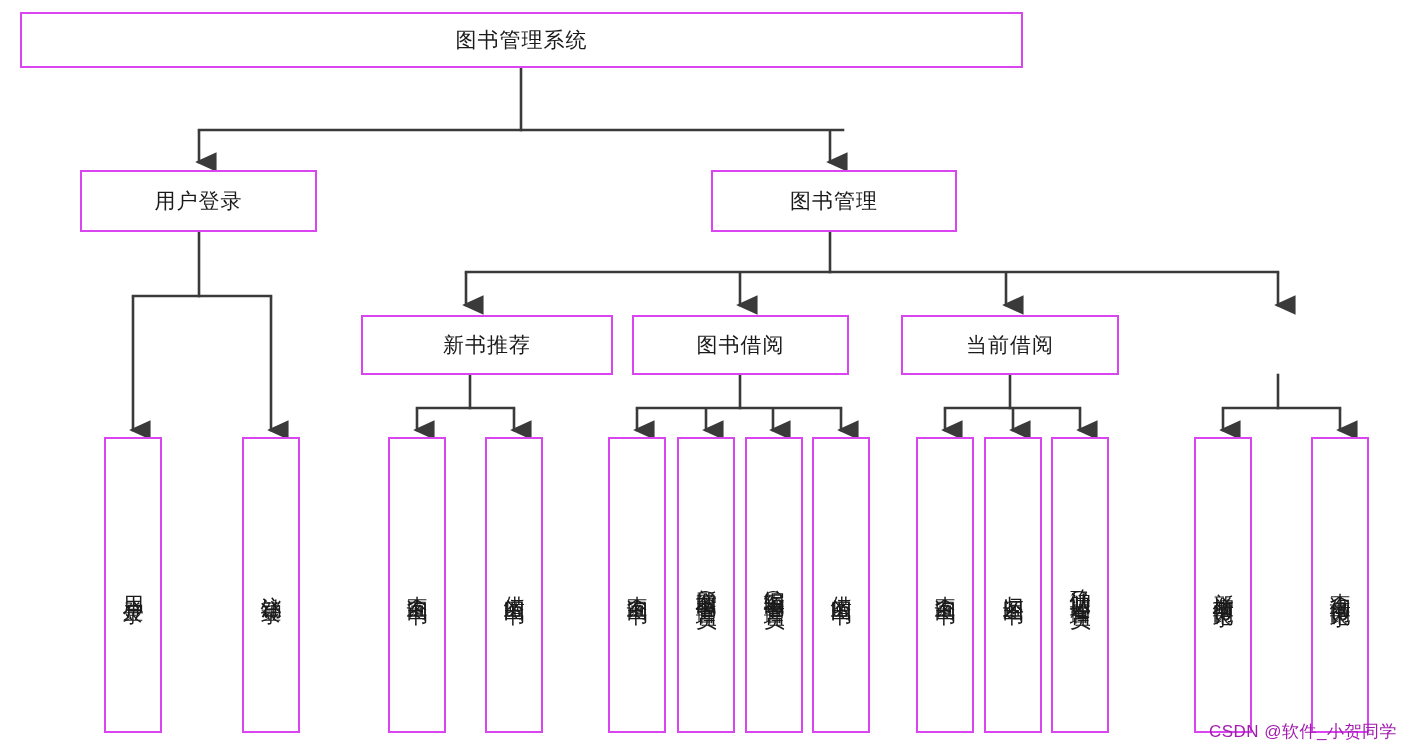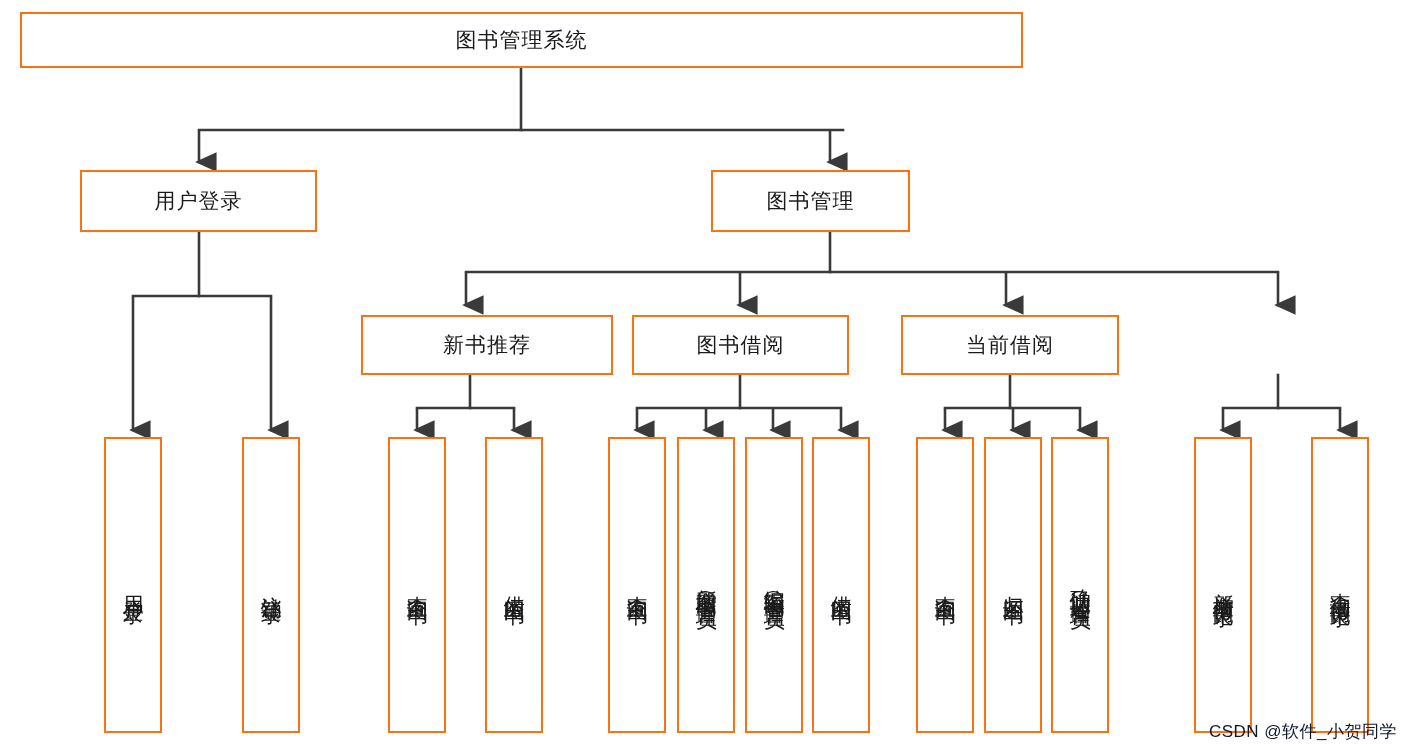--- a/index.html
+++ b/index.html
@@ -22,21 +22,21 @@
     left: 0;
     top: 0;
     width: 1405px;
     height: 747px;
     pointer-events: none;
   }
   .node {
     position: absolute;
     box-sizing: border-box;
     background: #ffffff;
-    border: 2px solid #f97316;
+    border: 2px solid #d946ef;
     display: flex;
     align-items: center;
     justify-content: center;
     color: #1a1a1a;
   }
   .node-h {
     font-size: 21px;
     line-height: 1.2;
     white-space: nowrap;
     letter-spacing: 1px;
@@ -54,21 +54,21 @@
   }
   .node-v .vtext {
     writing-mode: vertical-rl;
     text-orientation: upright;
   }
   #watermark {
     position: absolute;
     right: 8px;
     bottom: 4px;
     font-size: 17px;
-    color: #0f172a;
+    color: #a21caf;
     white-space: nowrap;
     letter-spacing: 0.5px;
   }
 </style>
 </head>
 <body>
 
 <div id="canvas">
 
   <svg id="wires" viewBox="0 0 1405 747" width="1405" height="747" xmlns="http://www.w3.org/2000/svg">
@@ -123,21 +123,21 @@
   </svg>
 
   <div class="node node-h" style="left:20px; top:12px; width:1003px; height:56px;">
     <span>图书管理系统</span>
   </div>
 
   <div class="node node-h" style="left:80px; top:170px; width:237px; height:62px;">
     <span>用户登录</span>
   </div>
 
-  <div class="node node-h" style="left:711px; top:170px; width:199px; height:62px;">
+  <div class="node node-h" style="left:711px; top:170px; width:246px; height:62px;">
     <span>图书管理</span>
   </div>
 
   <div class="node node-h" style="left:361px; top:315px; width:252px; height:60px;">
     <span>新书推荐</span>
   </div>
 
   <div class="node node-h" style="left:901px; top:315px; width:218px; height:60px;">
     <span>当前借阅</span>
   </div>

